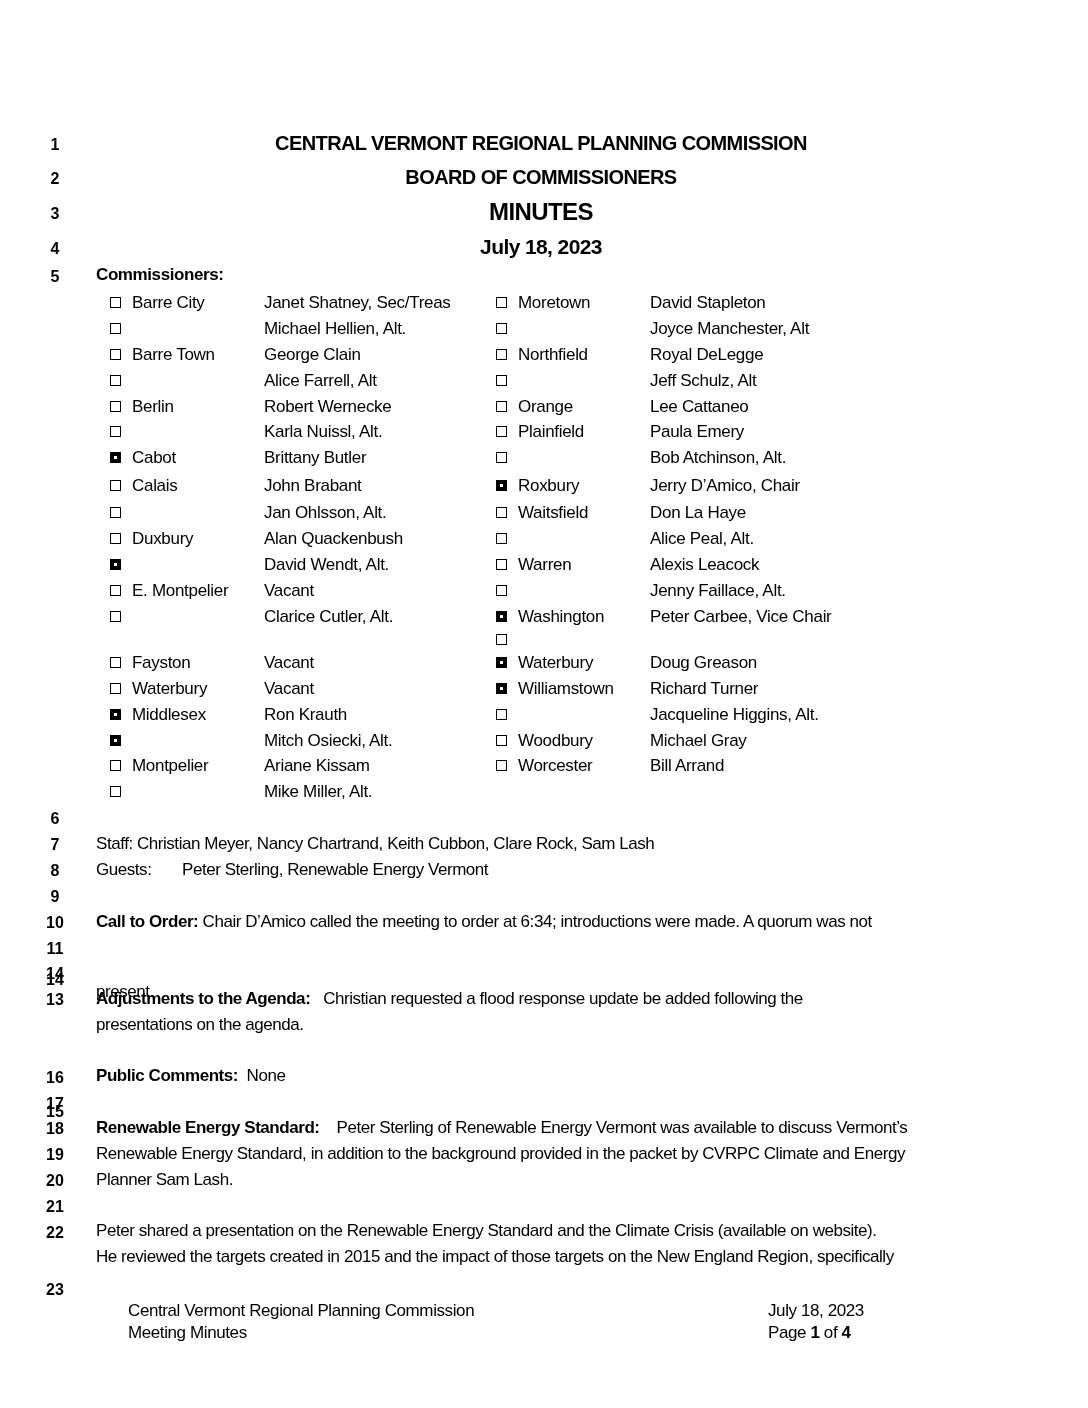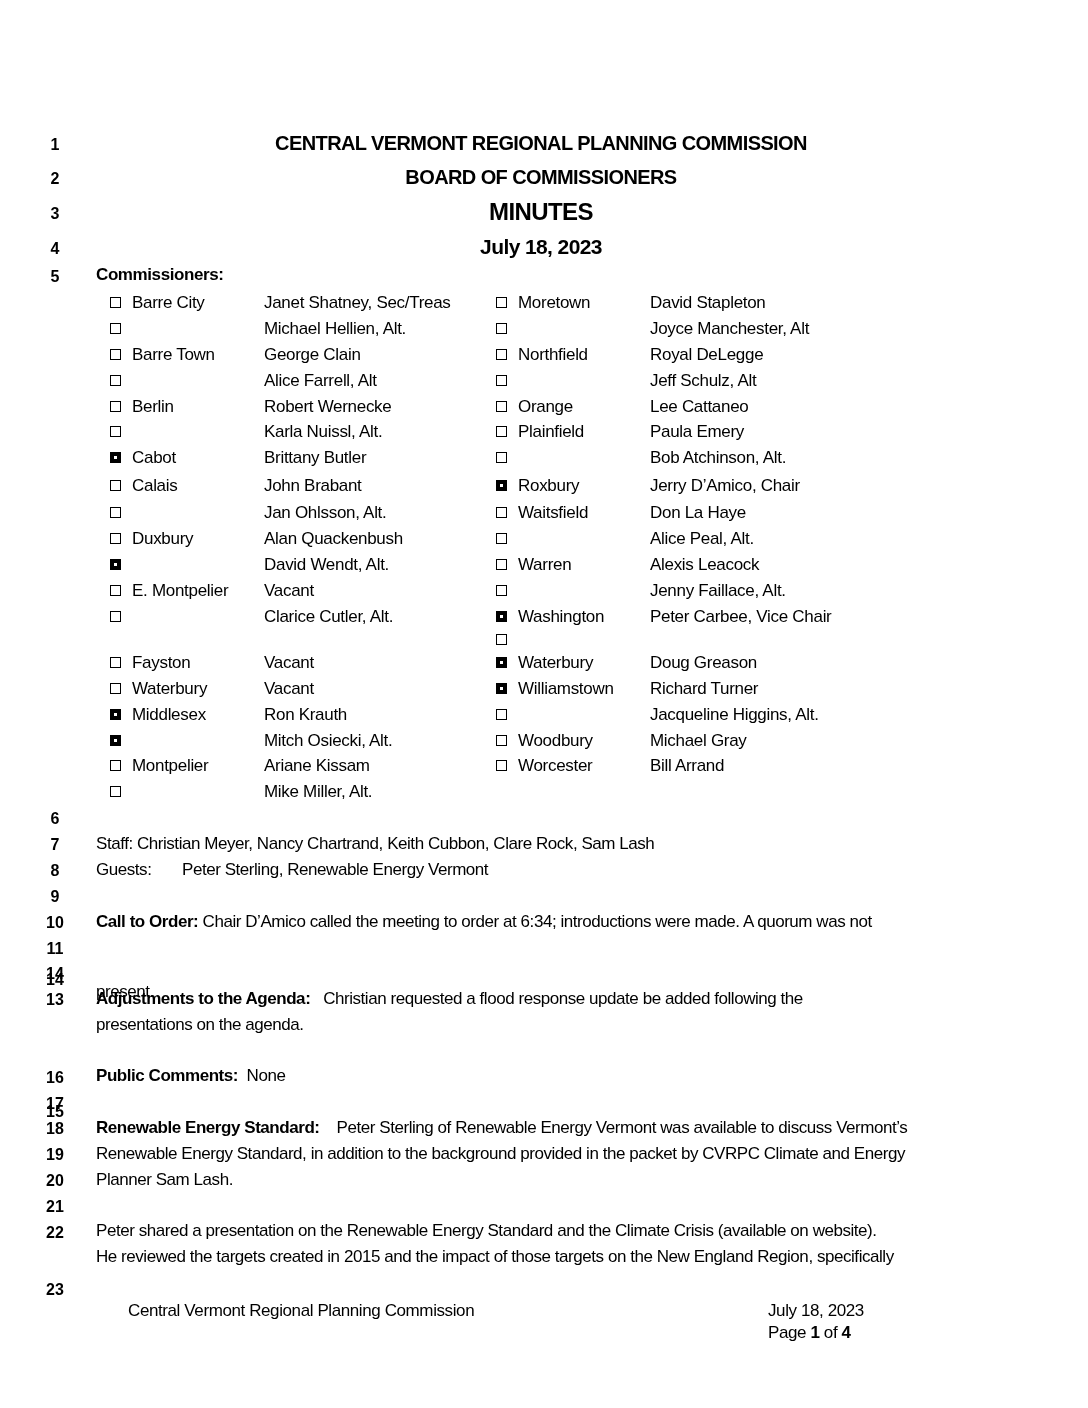--- a/index.html
+++ b/index.html
@@ -287,17 +287,18 @@
 <div class="body-text" style="top:1118px">
   <span class="b">Renewable Energy Standard:</span><span style="white-space:pre">    Peter Sterling of Renewable Energy Vermont was available to discuss Vermont’s</span>
 </div>
 <div class="body-text" style="top:1144px">Renewable Energy Standard, in addition to the background provided in the packet by CVRPC Climate and Energy</div>
 <div class="body-text" style="top:1170px">Planner Sam Lash.</div>
 <div class="body-text" style="top:1221px">Peter shared a presentation on the Renewable Energy Standard and the Climate Crisis (available on website).</div>
 <div class="body-text" style="top:1247px">He reviewed the targets created in 2015 and the impact of those targets on the New England Region, specifically</div>
 
 <div class="footer" style="left:128px; top:1300px;">
   <div>Central Vermont Regional Planning Commission</div>
+  <div>Meeting Minutes</div>
 </div>
 <div class="footer" style="left:768px; top:1300px;">
   <div>July 18, 2023</div>
   <div><span>Page </span><b>1</b><span style="white-space:pre"> of </span><b>4</b></div>
 </div>
 
 </body></html>

